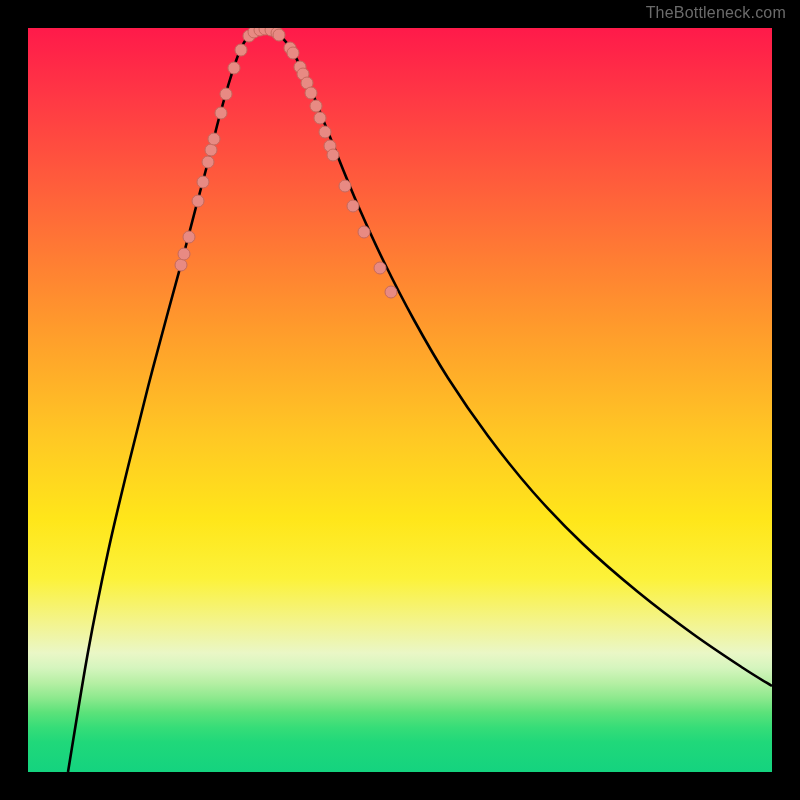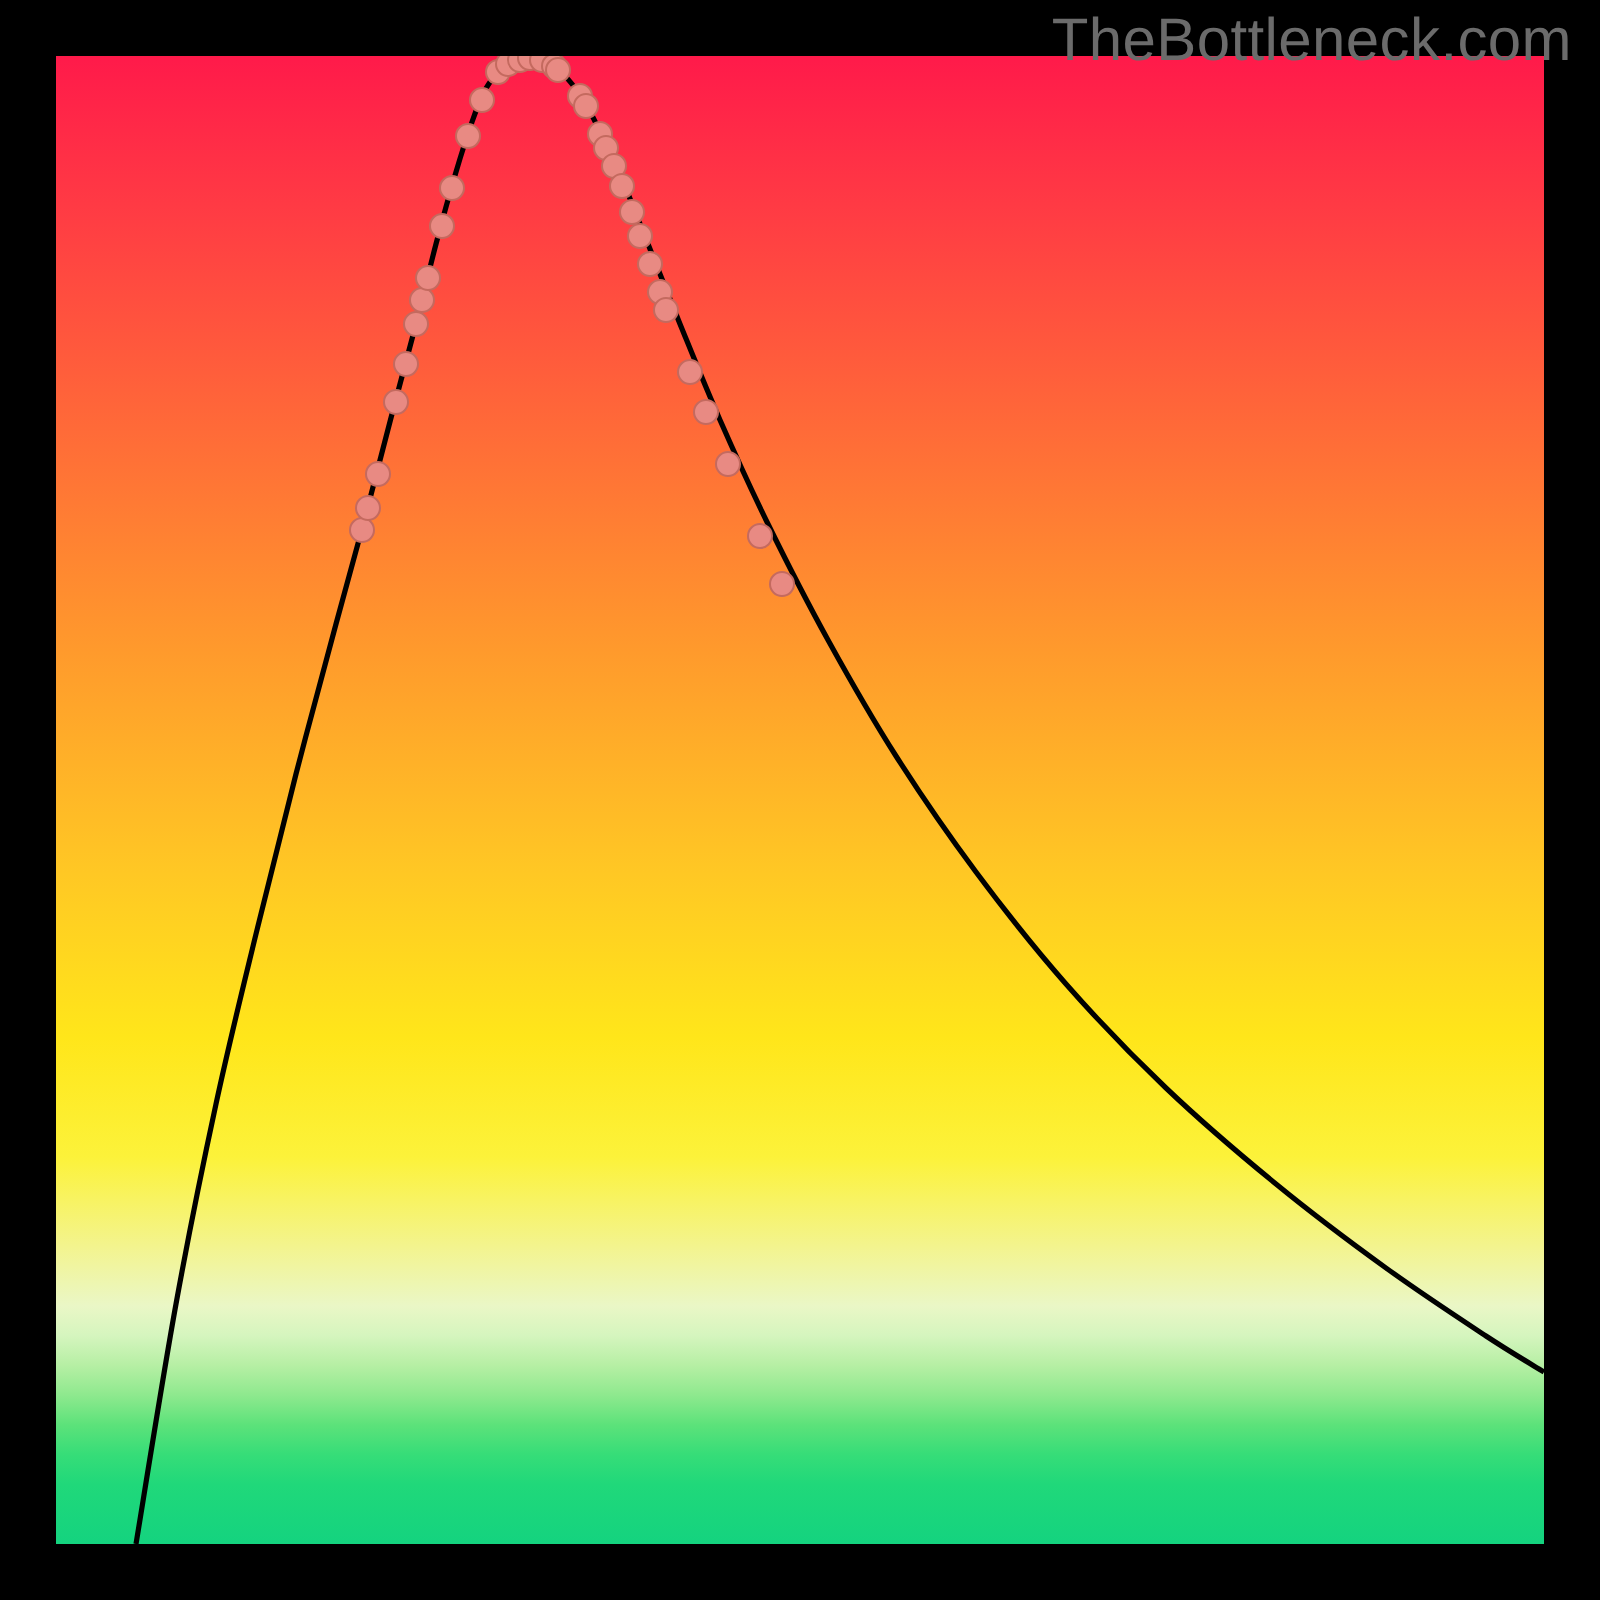--- a/index.html
+++ b/index.html
@@ -35,21 +35,21 @@
       #36dd78 94%,
       #20d87a 96%,
       #14d37f 100%
     );
   }
   .watermark {
     position: absolute;
     top: 4px;
     right: 14px;
     font-family: Arial, Helvetica, sans-serif;
-    font-size: 30px;
+    font-size: 16px;
     color: #6b6b6b;
     letter-spacing: 0.2px;
     font-weight: 500;
   }
   svg.plot {
     position: absolute;
     left: 0;
     top: 0;
     width: 744px;
     height: 744px;

